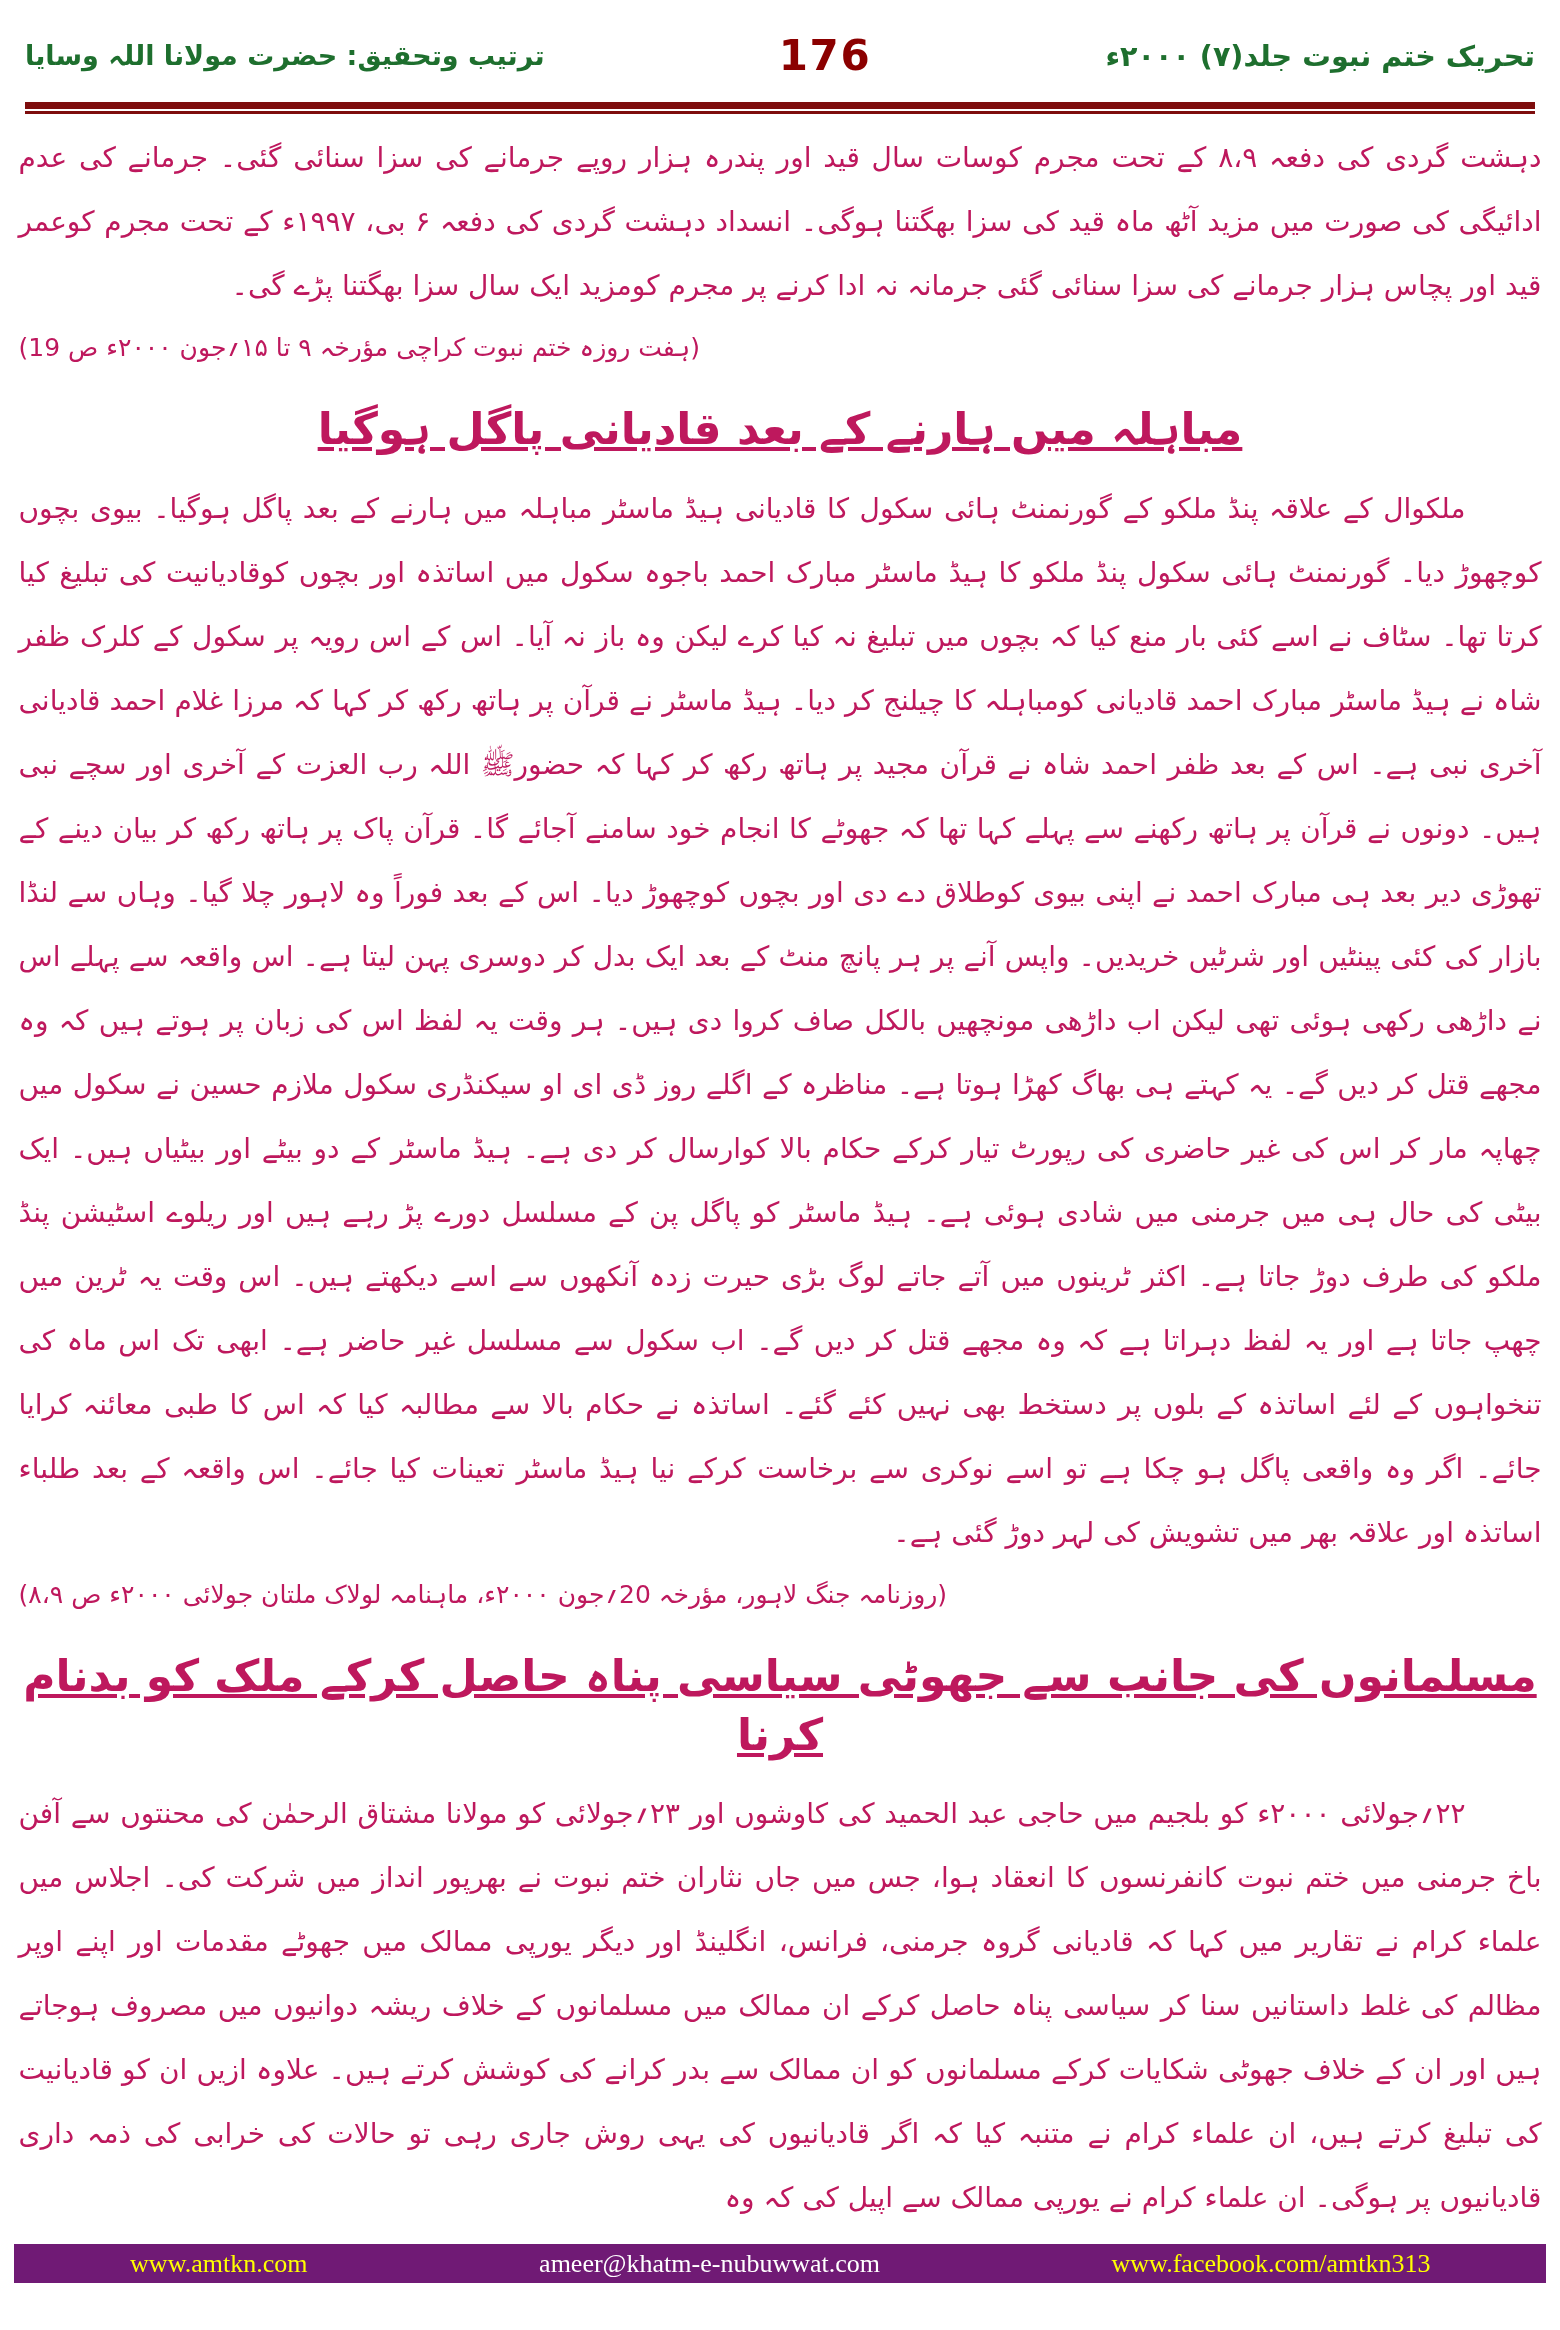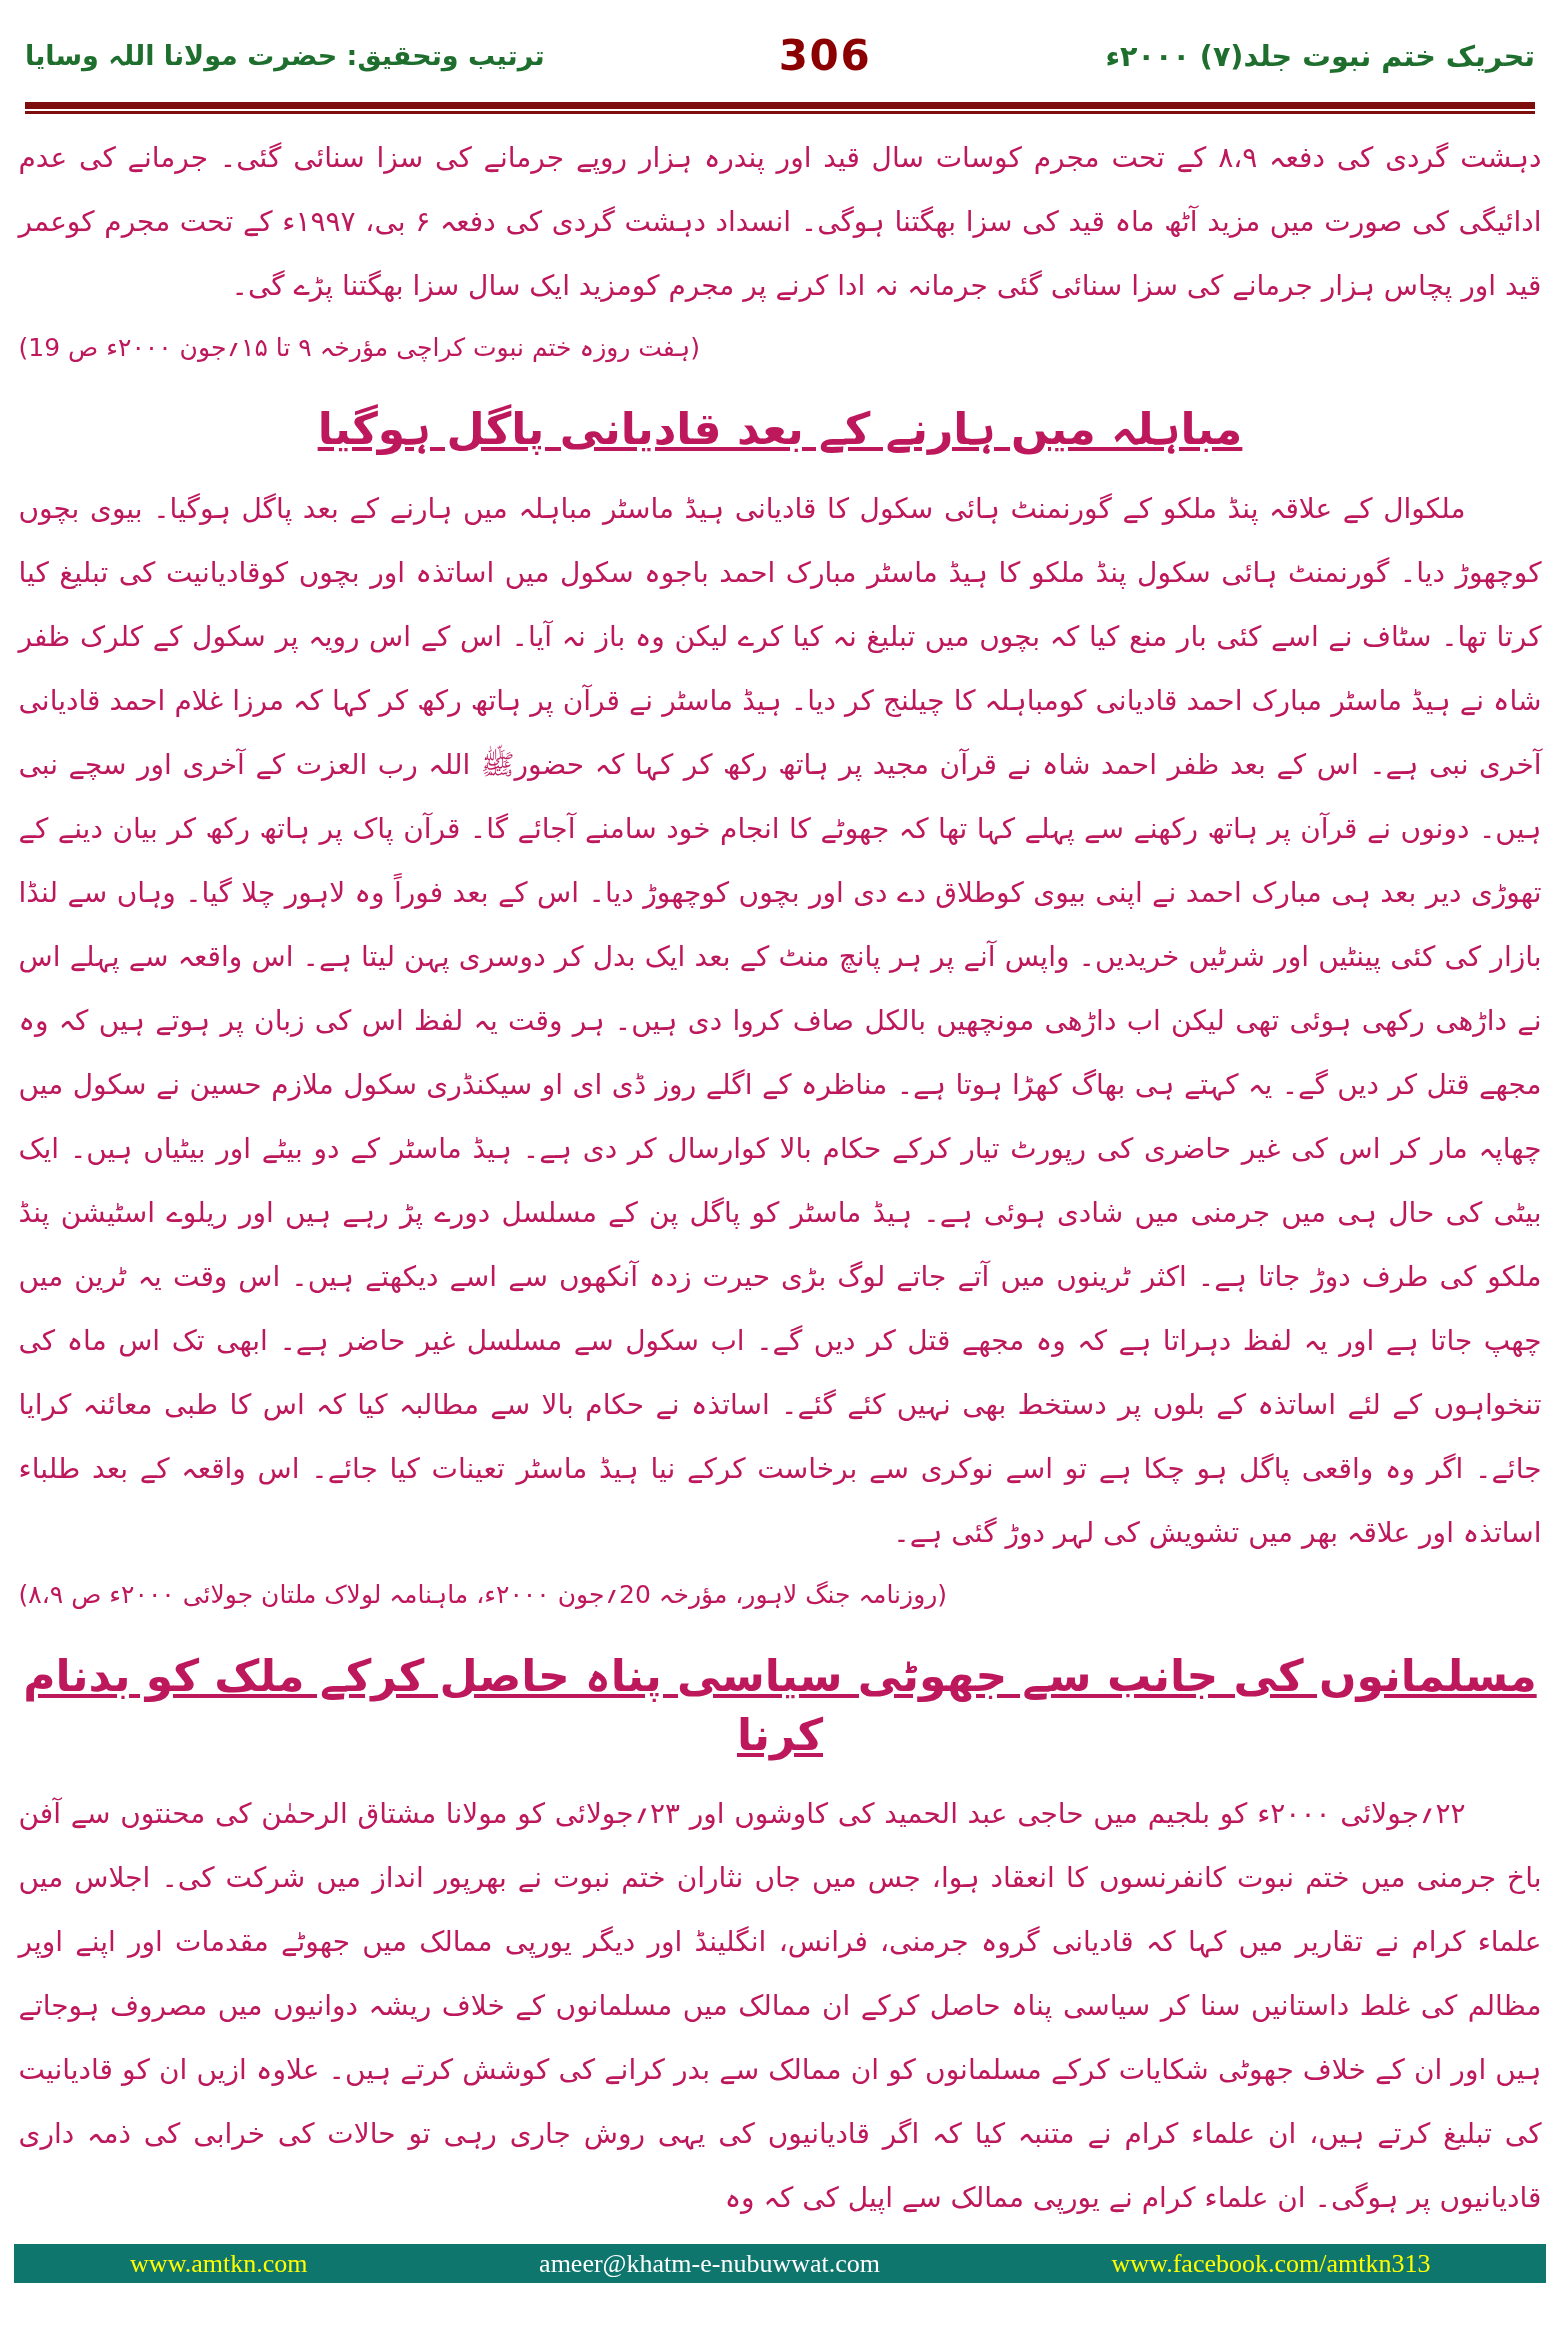--- a/index.html
+++ b/index.html
@@ -87,40 +87,40 @@
     margin: 22px 0 18.5px 0;
     text-decoration: underline;
   }
   
   .footer-bar {
     position: absolute;
     top: 2244px;
     left: 14.3px;
     width: 1532px;
     height: 39px;
-    background: #0f766e;
+    background: #701a75;
     display: flex;
     align-items: center;
     justify-content: space-around;
     direction: ltr;
   }
   .footer-bar .f-link {
     font-family: "Liberation Serif", serif;
     font-size: 26px;
     text-decoration: none;
   }
   .footer-bar .f-yellow { color: #ffff00; }
   .footer-bar .f-white  { color: #ffffff; }
 </style>
 </head>
 <body>
 
 <div class="header">
   <div class="h-title">تحریک ختم نبوت جلد(۷) ۲۰۰۰ء</div>
-  <div class="h-page-num">306</div>
+  <div class="h-page-num">176</div>
   <div class="h-credit">ترتیب وتحقیق: حضرت مولانا اللہ وسایا</div>
 </div>
 
 <div class="rule">
   <div class="thick"></div>
   <div class="gap"></div>
   <div class="thin"></div>
 </div>
 
 <div class="content">

